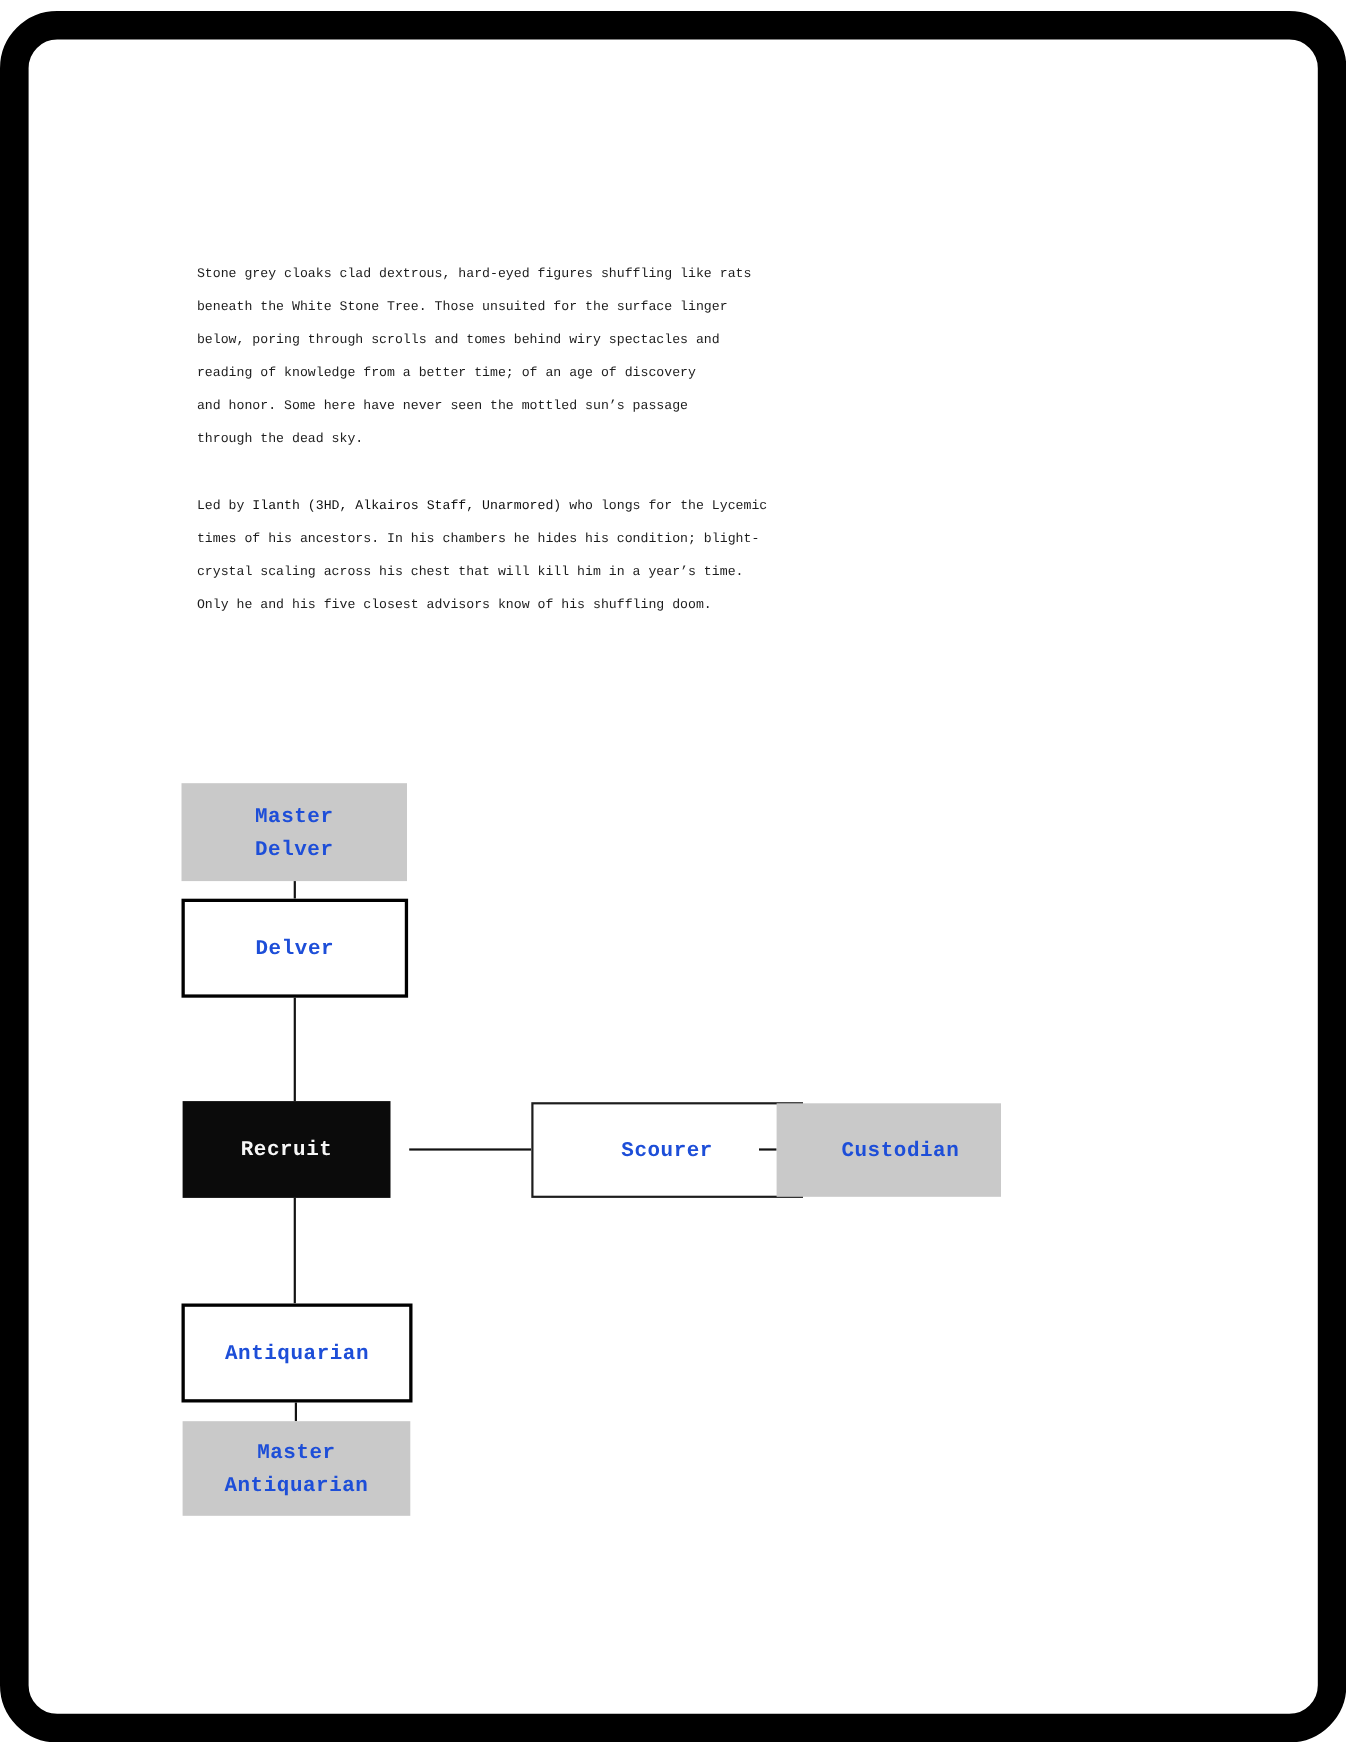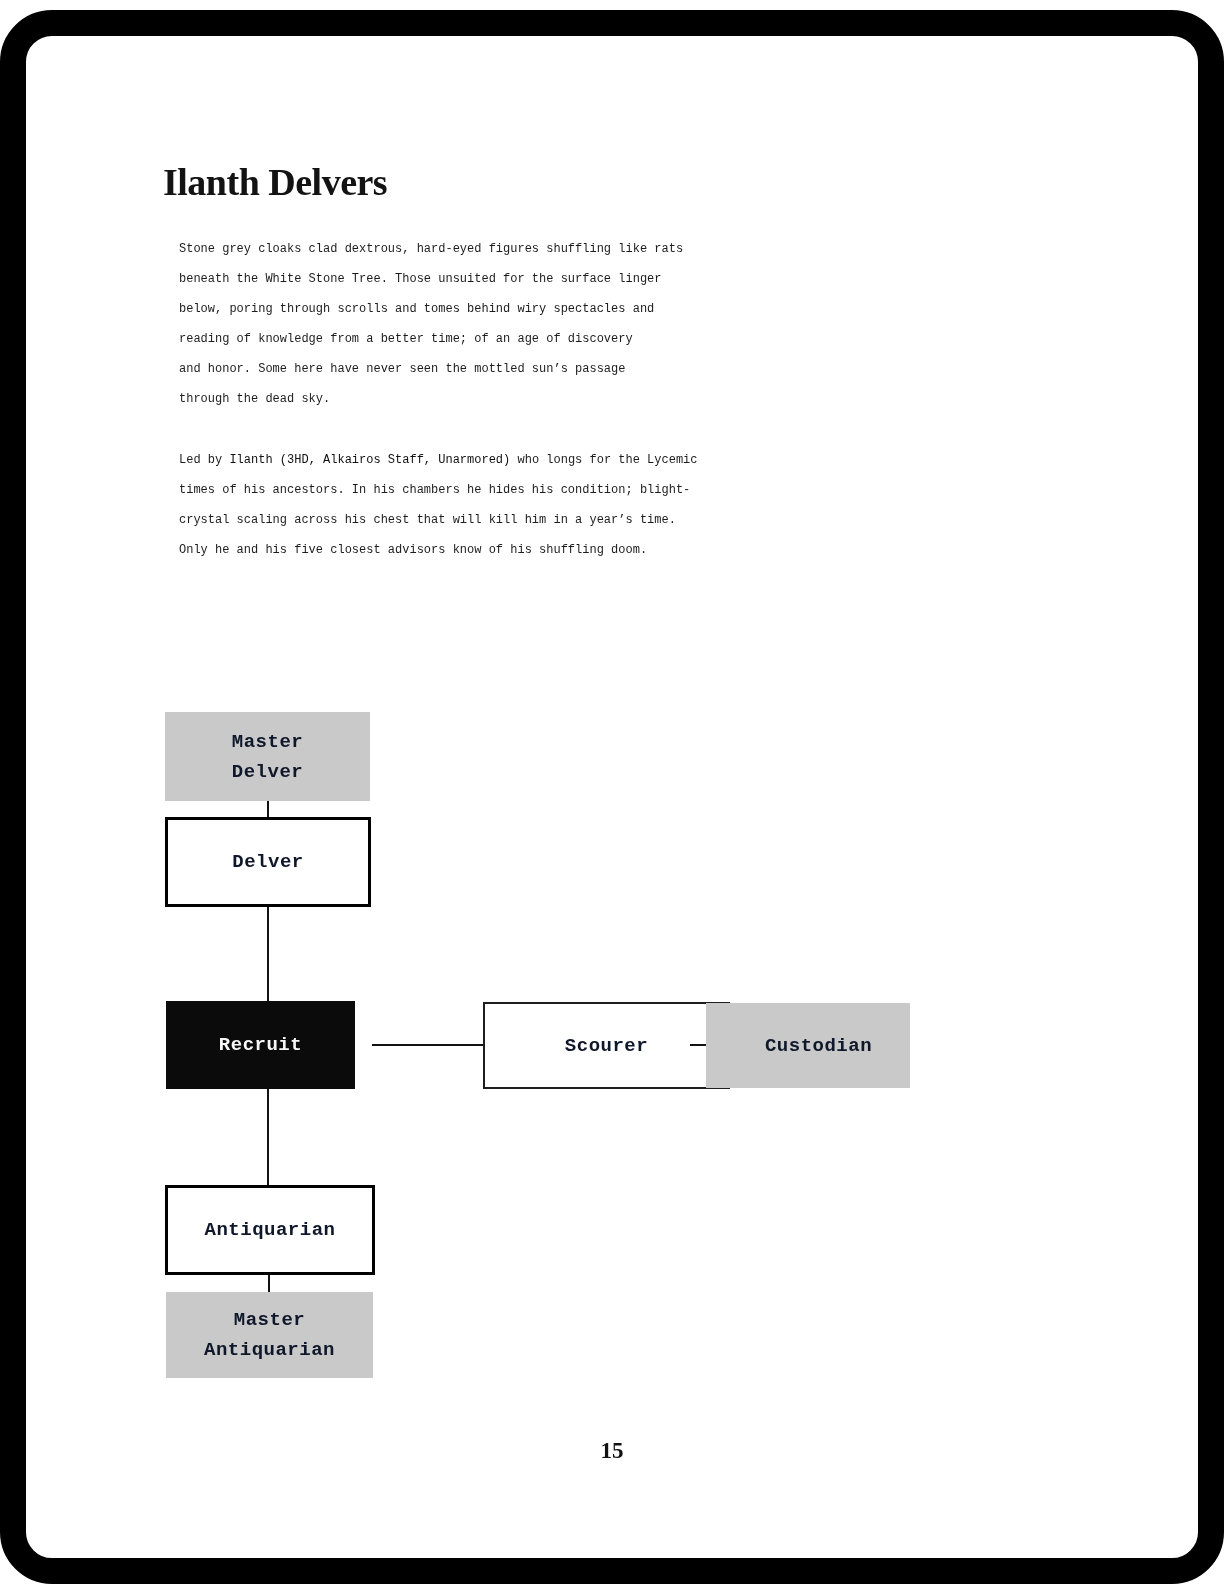--- a/index.html
+++ b/index.html
@@ -43,21 +43,21 @@
   .body-text b { font-weight: 400; color: #0f0f0f; }
   .node {
     position: absolute;
     display: flex;
     align-items: center;
     justify-content: center;
     text-align: center;
     font-size: 19px;
     font-weight: 700;
     letter-spacing: 0.5px;
-    color: #0f172a;
+    color: #1d4ed8;
     white-space: pre-line;
     line-height: 30px;
   }
   .node.grey  { background: #c9c9c9; }
   .node.white { background: #ffffff; border: 3px solid #000000; }
   .node.outline-thin { background: #ffffff; border: 2px solid #1d1d1d; }
   .node.black { background: #0b0b0b; color: #f7f7f7; }
   .n-master-delver       { left: 165px; top: 712px;  width: 205px; height: 89px; }
   .n-delver              { left: 165px; top: 817px;  width: 206px; height: 90px; }
   .n-recruit             { left: 166px; top: 1001px; width: 189px; height: 88px; }
@@ -83,21 +83,20 @@
     color: #111111;
   }
 </style>
 </head>
 <body>
 
 <div class="page">
 
   <div class="frame"></div>
 
-  <div class="serif-heading h1">Ilanth Delvers</div>
 
   <div class="body-text p1">Stone grey cloaks clad dextrous, hard-eyed figures shuffling like rats
 beneath the White Stone Tree. Those unsuited for the surface linger
 below, poring through scrolls and tomes behind wiry spectacles and
 reading of knowledge from a better time; of an age of discovery
 and honor. Some here have never seen the mottled sun’s passage
 through the dead sky.</div>
 
   <div class="body-text p2"><span>Led by </span><b>Ilanth (3HD, Alkairos Staff, Unarmored)</b><span> who longs for the Lycemic
 times of his ancestors. In his chambers he hides his condition; blight-
@@ -130,15 +129,14 @@
 
     <div class="node white n-antiquarian">Antiquarian</div>
 
     <div class="connector c-v4"></div>
 
     <div class="node grey n-master-antiquarian">Master
 Antiquarian</div>
 
   </div>
 
-  <div class="footer-page-number">15</div>
 
 </div>
 
 </body></html>

